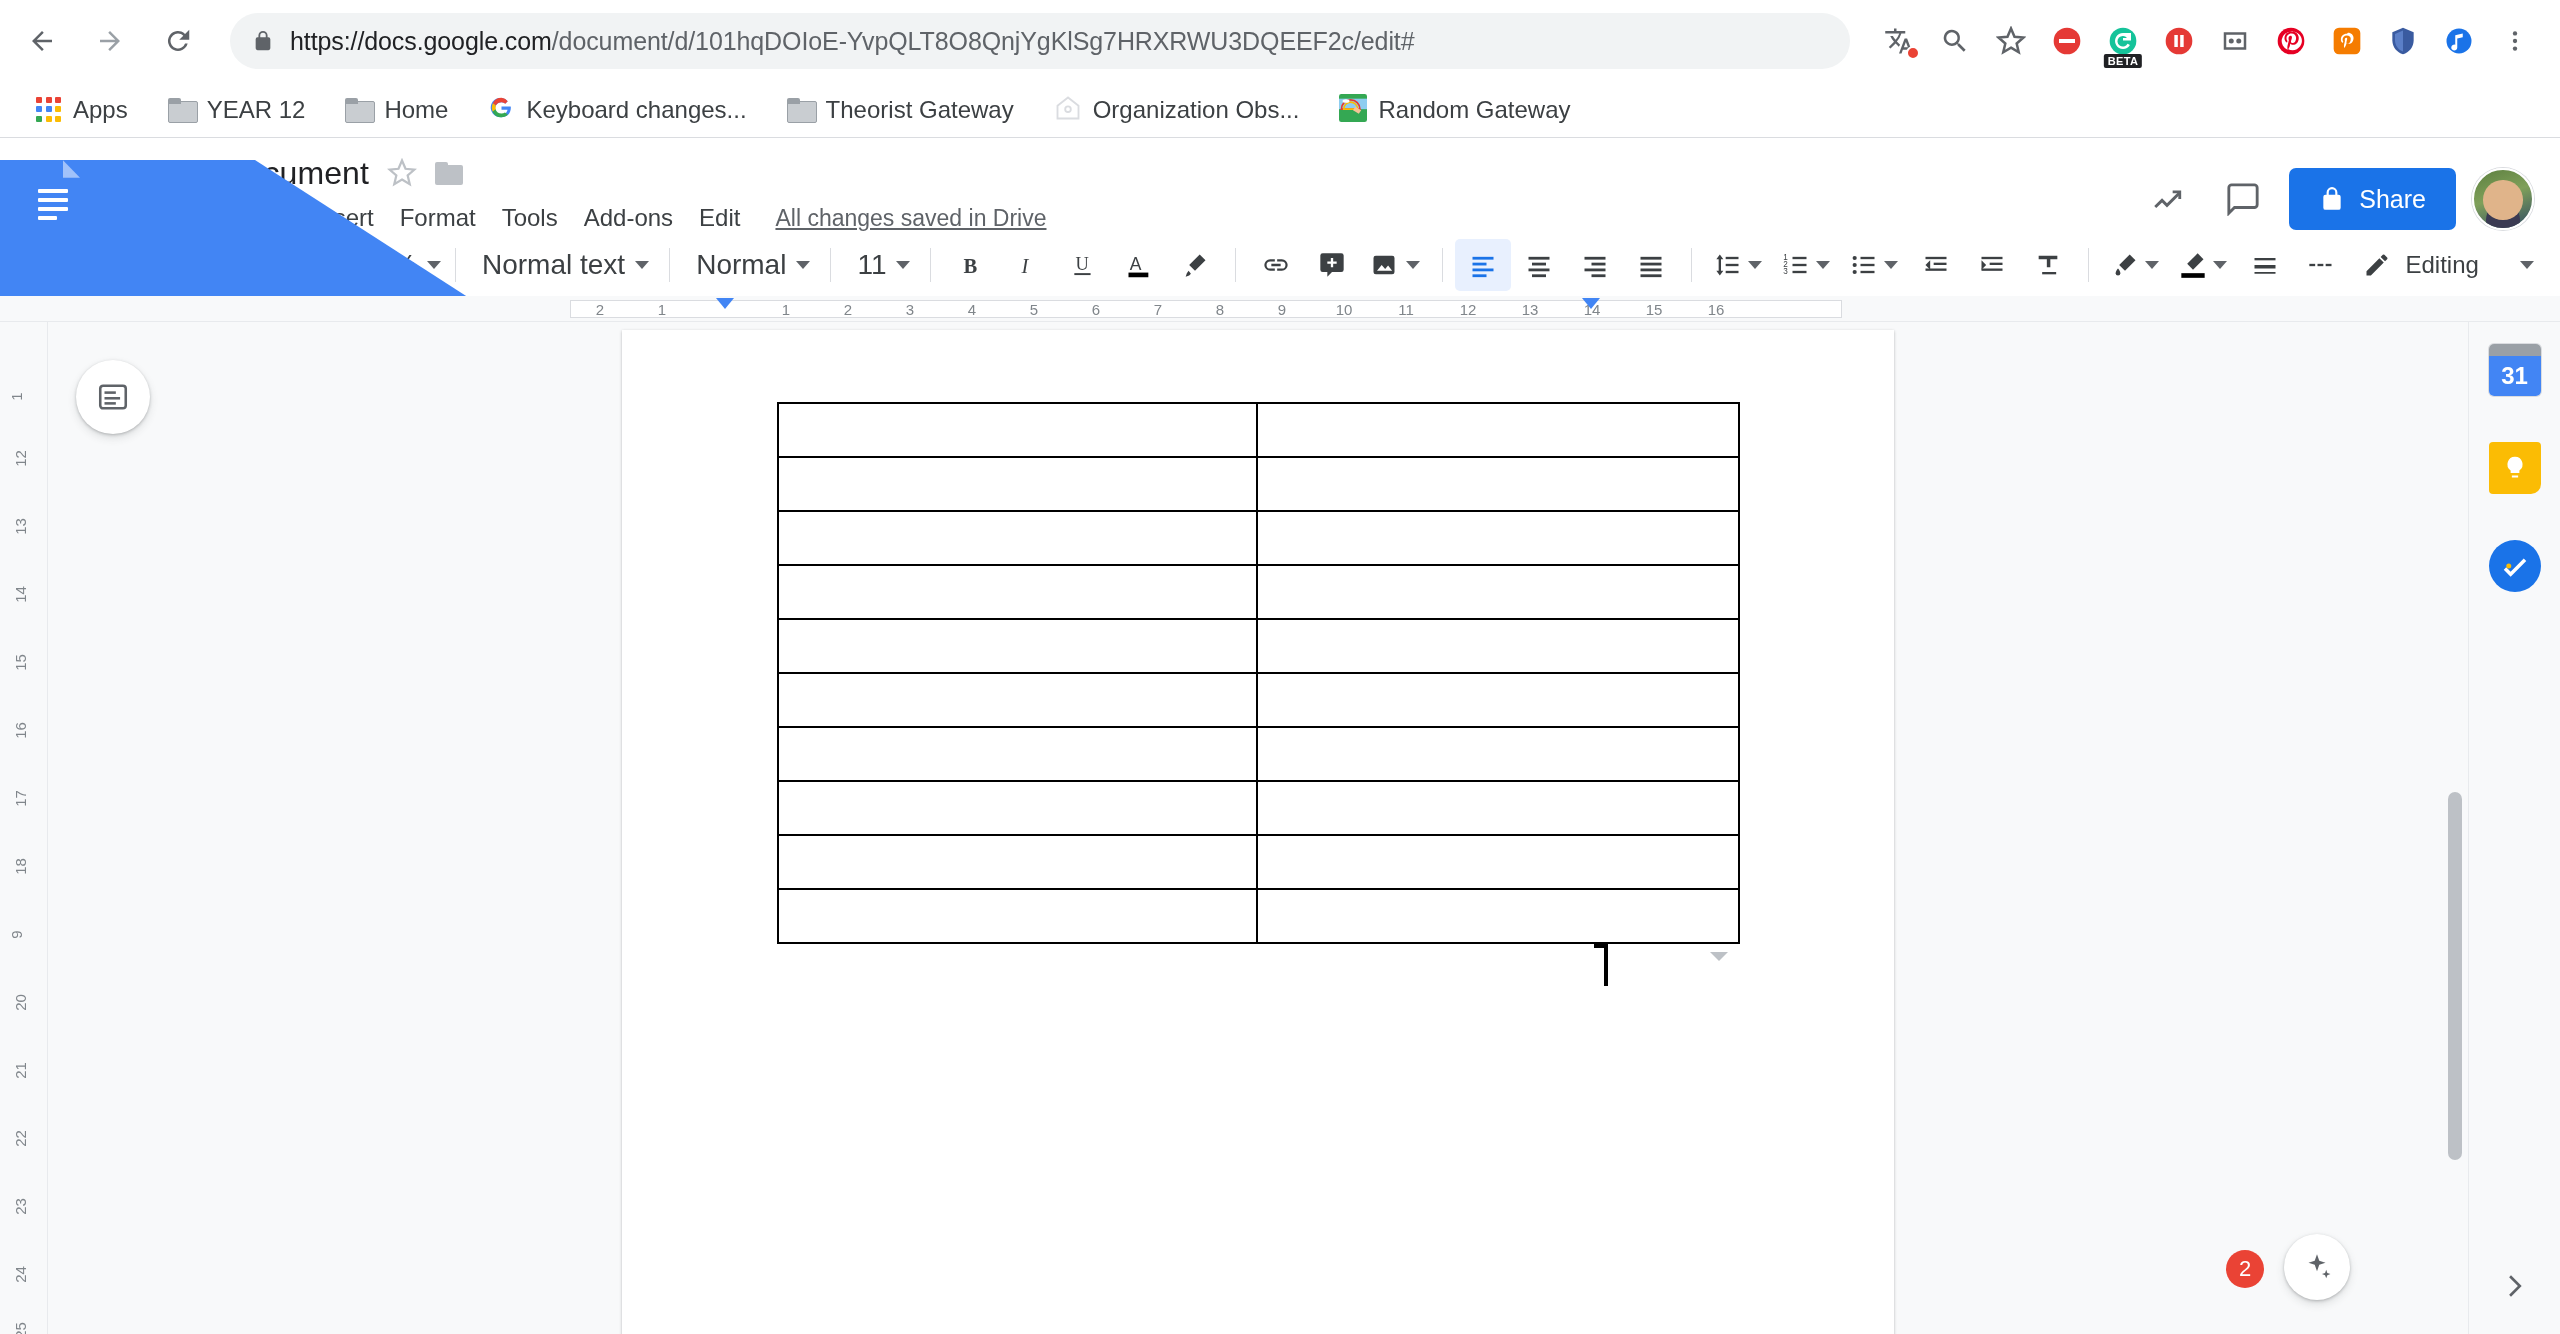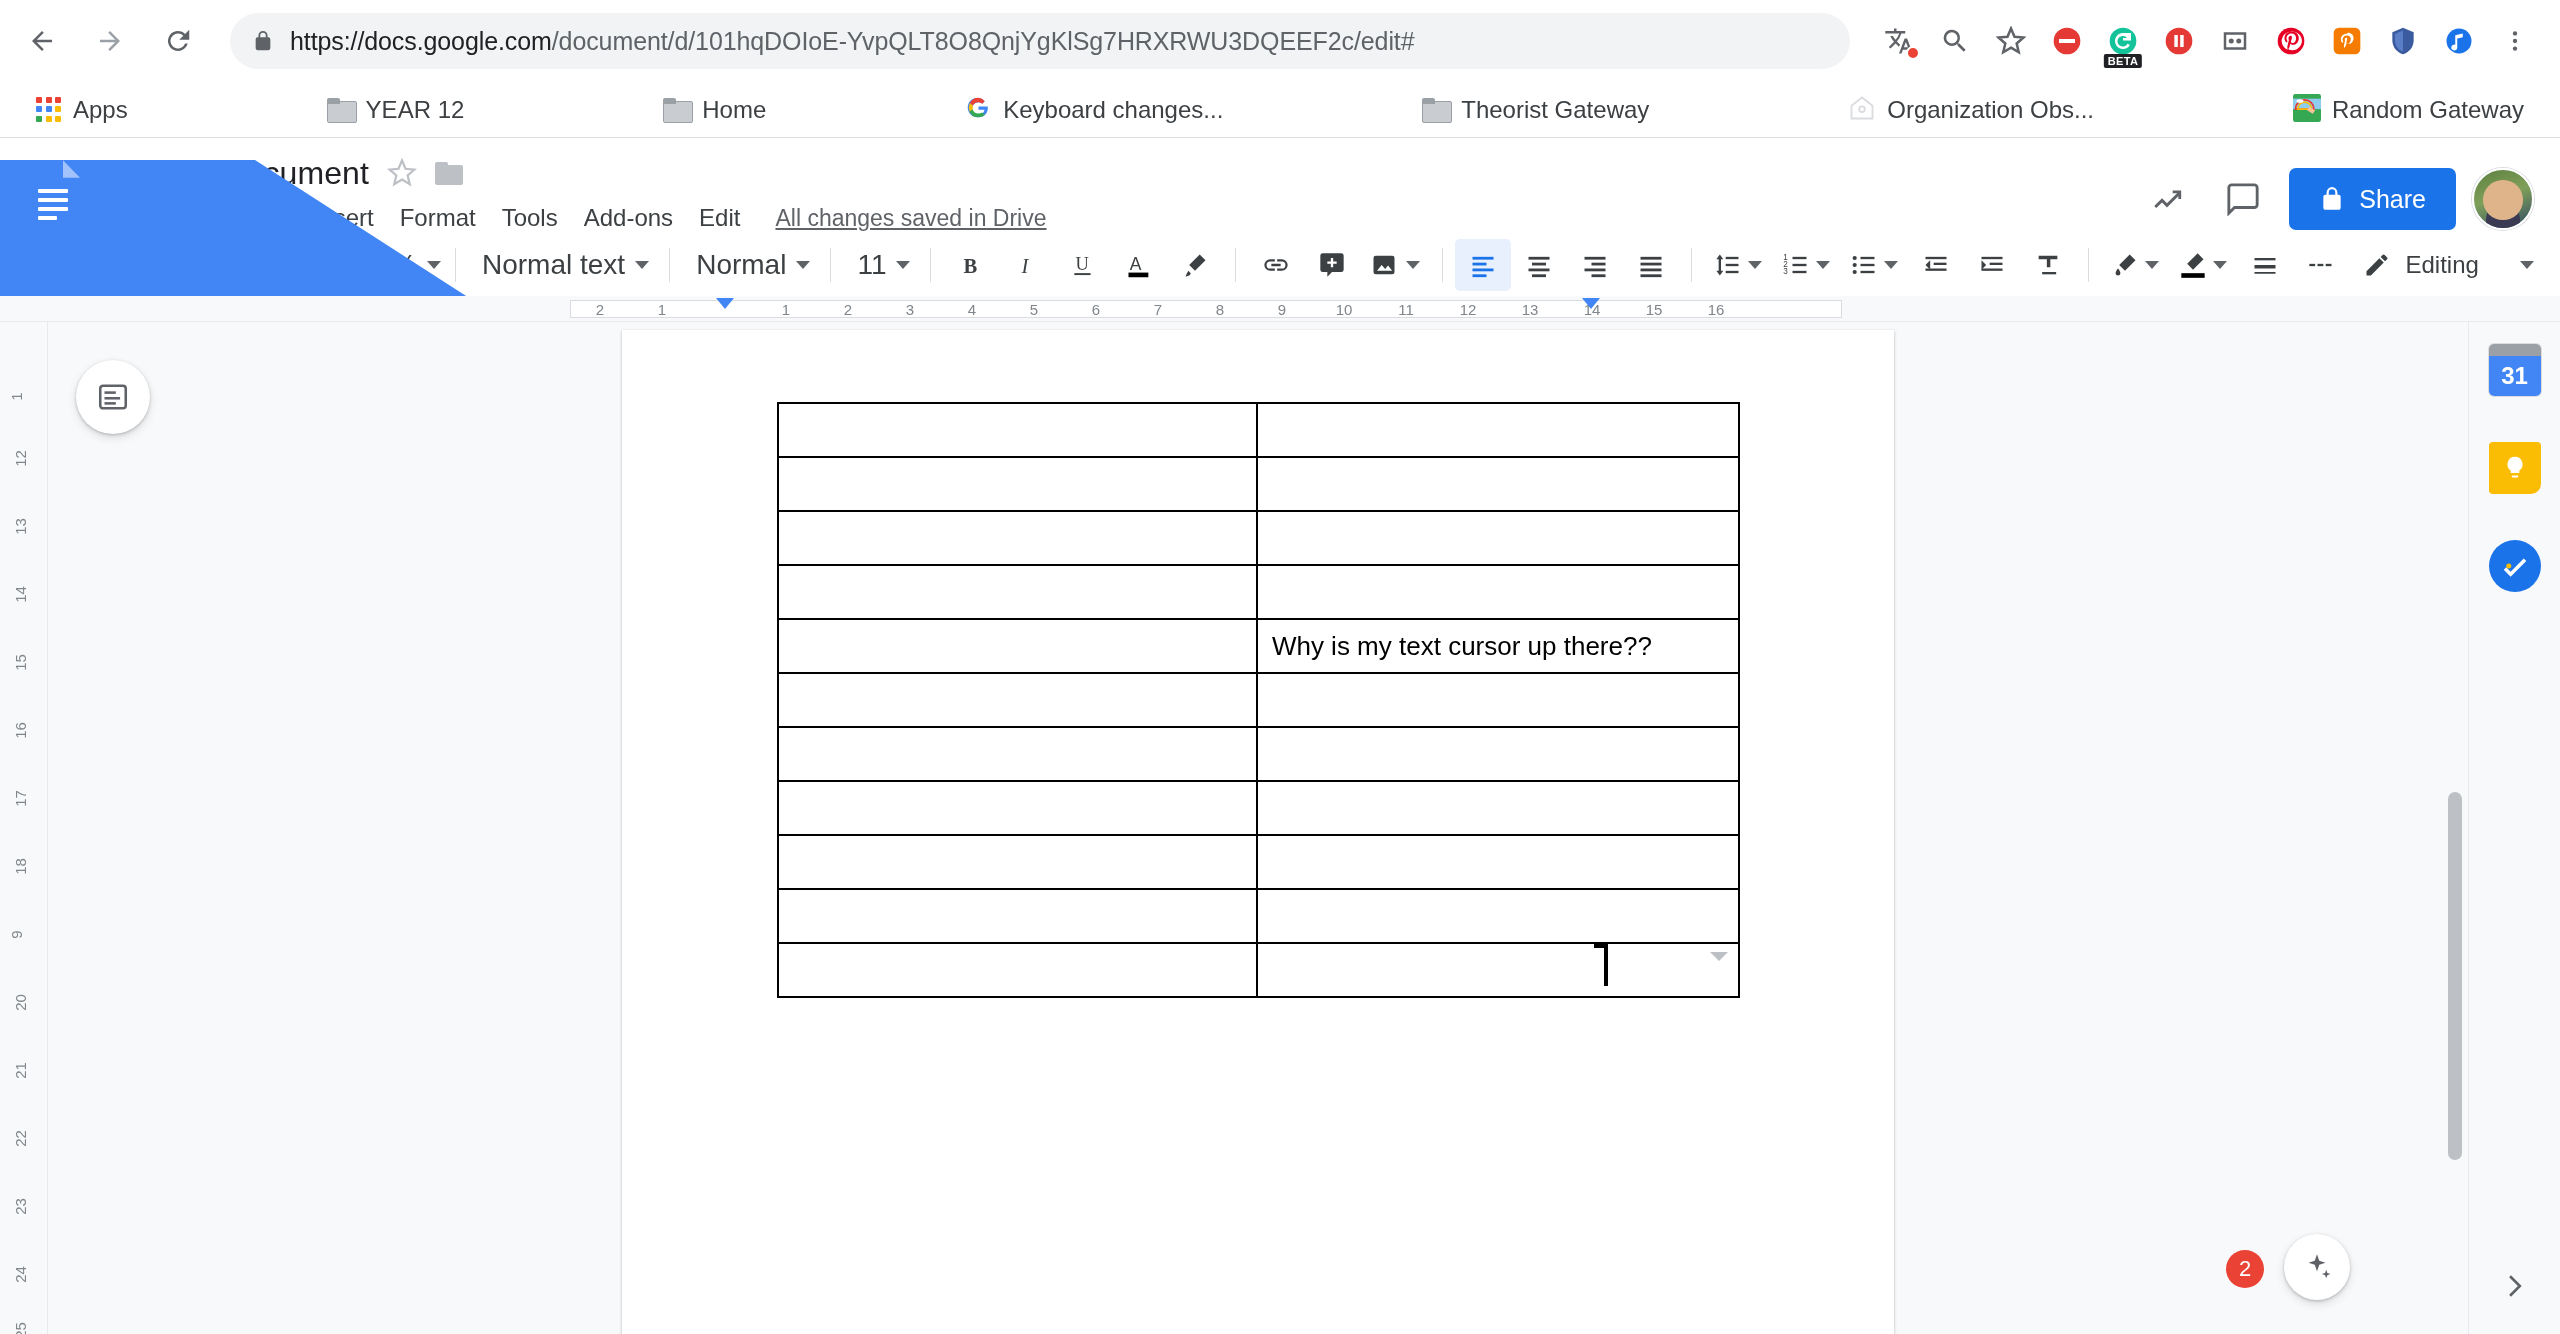--- a/index.html
+++ b/index.html
@@ -46,24 +46,23 @@
   }
   .beta-tag {
     position: absolute; bottom: 0px; left: 50%; transform: translateX(-50%);
     background: #202124; color: #fff; font-size: 11px; font-weight: bold;
     padding: 1px 4px; border-radius: 2px; letter-spacing: 0.3px;
   }
 
   
   .bookmarks-bar {
     height: 56px; flex: 0 0 56px;
-    display: flex; align-items: center; gap: 0px;
+    display: flex; align-items: center; gap: 12px;
     padding: 0 22px; background: #ffffff;
     border-bottom: 1px solid #dadce0;
-    justify-content: space-between;
   }
   .bm {
     display: flex; align-items: center; gap: 11px;
     padding: 6px 14px; border-radius: 6px; height: 44px;
   }
   .bm-label { font-size: 24px; color: #3c4043; white-space: nowrap; }
   .folder-ico {
     width: 28px; height: 23px; position: relative; flex: 0 0 28px;
   }
   .folder-ico::before{
@@ -804,24 +803,20 @@
           <tr>
                 <td class="c1"><span class="cell-text"></span></td>
                 <td class="c2"><span class="cell-text"></span></td>
               </tr>
           <tr>
                 <td class="c1"><span class="cell-text"></span></td>
                 <td class="c2"><span class="cell-text"></span></td>
               </tr>
           <tr>
                 <td class="c1"><span class="cell-text"></span></td>
-                <td class="c2"><span class="cell-text">Why is my text cursor up there??</span></td>
-              </tr>
-          <tr>
-                <td class="c1"><span class="cell-text"></span></td>
                 <td class="c2"><span class="cell-text"></span></td>
               </tr>
           <tr>
                 <td class="c1"><span class="cell-text"></span></td>
                 <td class="c2"><span class="cell-text"></span></td>
               </tr>
           <tr>
                 <td class="c1"><span class="cell-text"></span></td>
                 <td class="c2"><span class="cell-text"></span></td>
               </tr>

